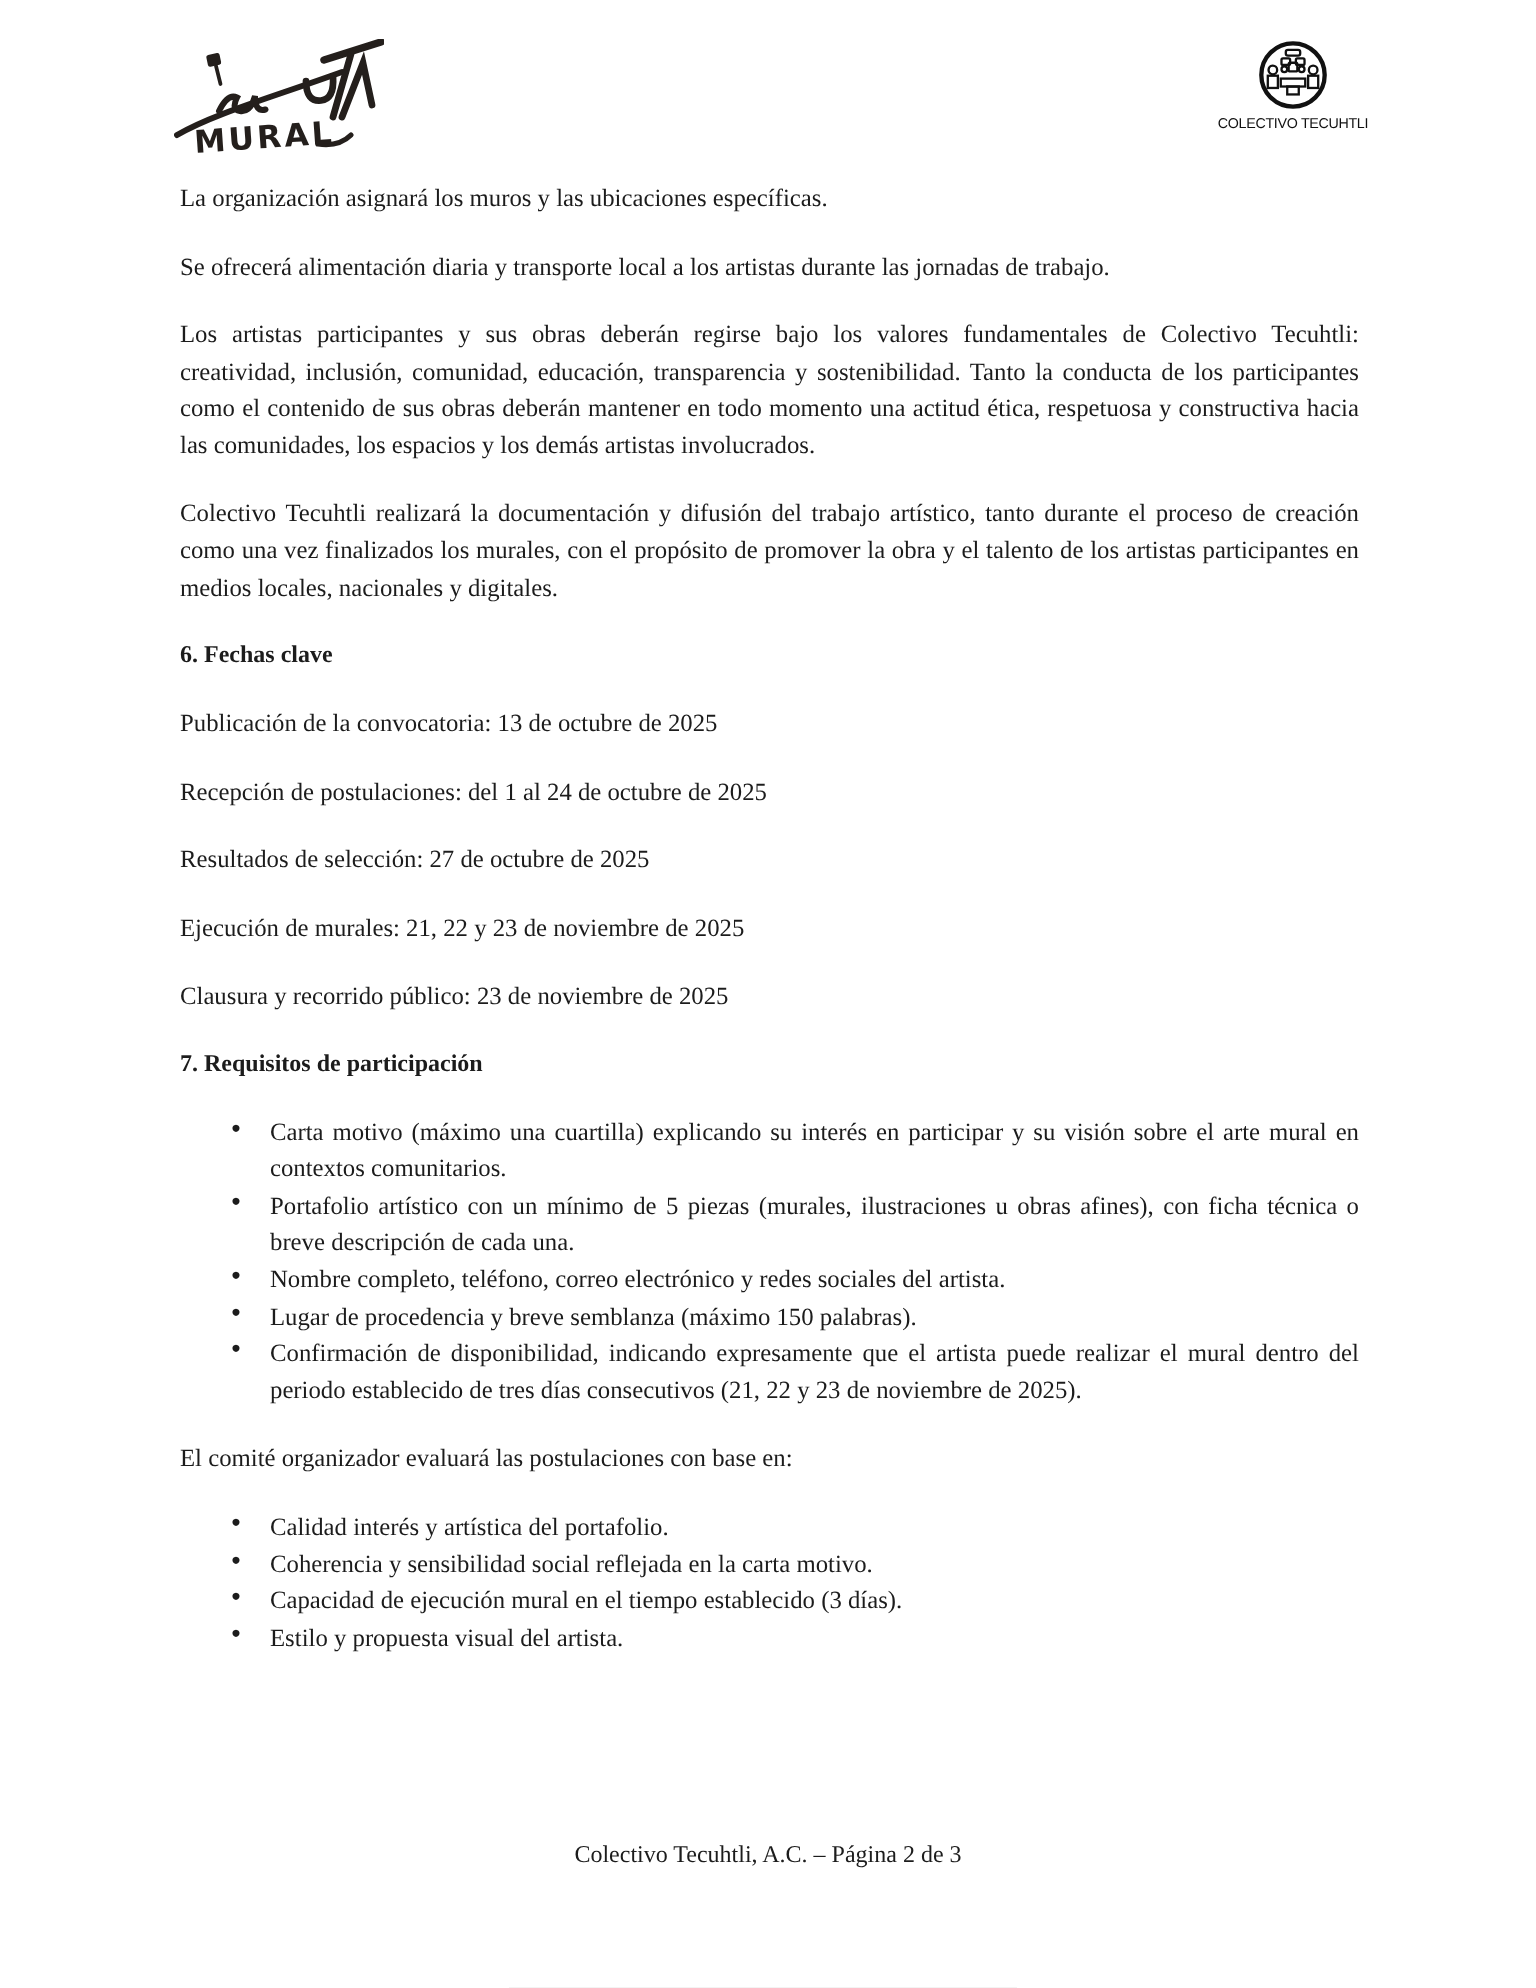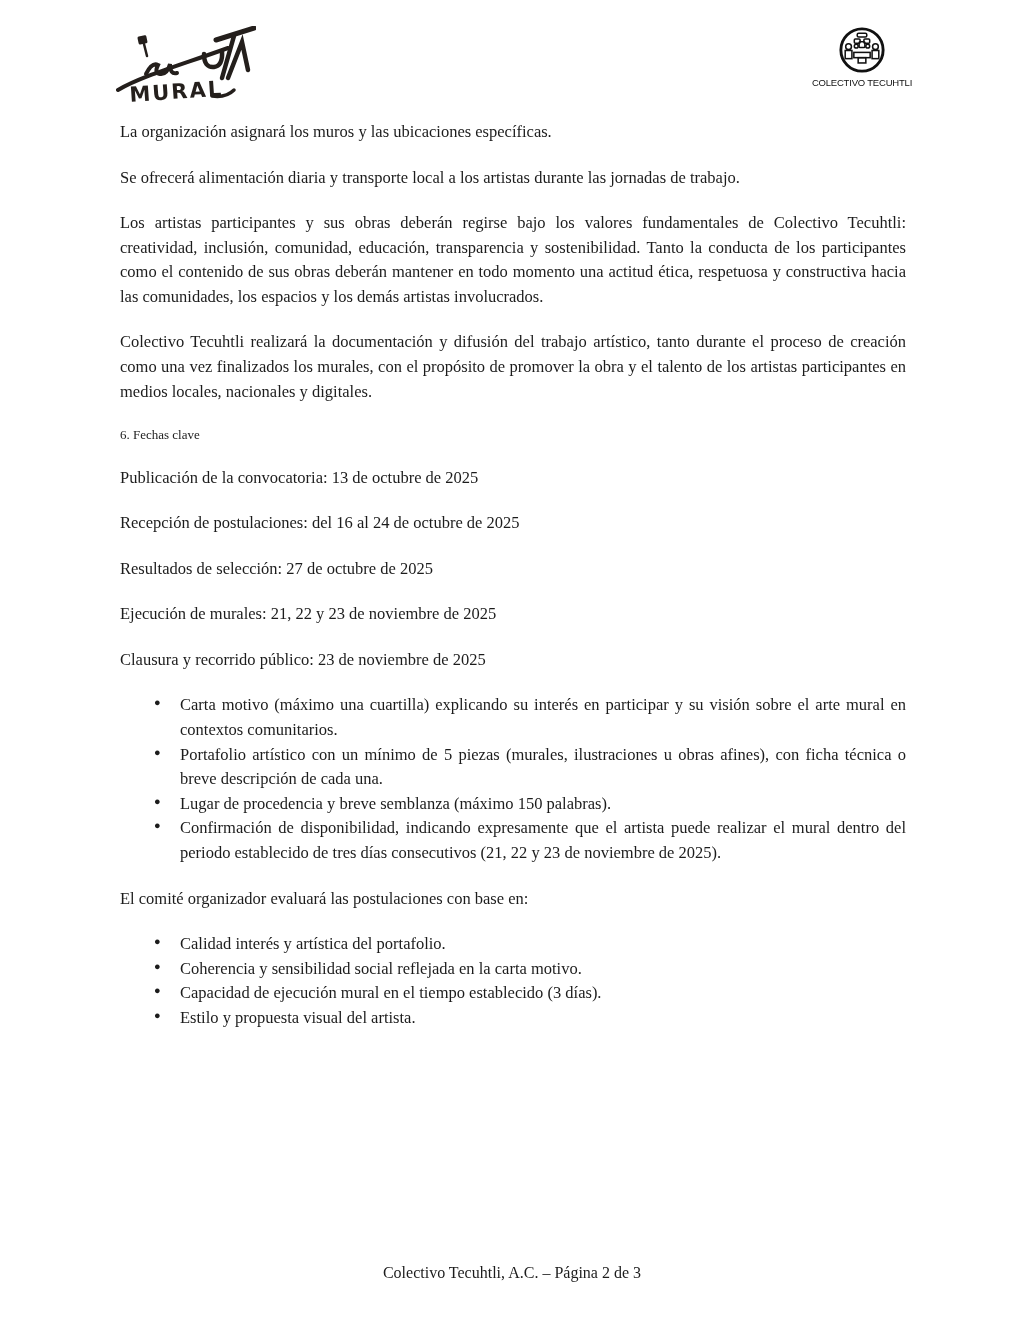--- a/index.html
+++ b/index.html
@@ -37,22 +37,22 @@
   .content {
     position:absolute;
     left:120px; top:120px;
     width:786px;
     font-size:16.5px;
     line-height:1.49;
   }
   .content p { margin:0 0 21px 0; }
   .content p.justify { text-align:justify; }
   .content h2 {
-    font-size:13px;
-    font-weight:normal;
+    font-size:16px;
+    font-weight:bold;
     margin:0 0 21px 0;
   }
   .content ul {
     list-style:none;
     margin:0 0 21px 0;
     padding-left:60px;
   }
   .content ul li {
     position:relative;
     text-align:justify;
@@ -65,21 +65,20 @@
     font-size:11px;
   }
   
   .page-footer {
     position:absolute;
     left:0; top:1228px;
     width:100%;
     text-align:center;
     font-size:16px;
     color:#1c1c1c;
-    margin-top:36px;
   }
 </style>
 </head>
 <body>
 
 <div class="page">
 
   <div class="logo-left">
     <svg width="140" height="84" viewBox="0 0 140 84">
       <g stroke="#241f1c" fill="none" stroke-linecap="round">
@@ -132,28 +131,30 @@
 
   <div class="content">
 
     <p>La organización asignará los muros y las ubicaciones específicas.</p>
     <p>Se ofrecerá alimentación diaria y transporte local a los artistas durante las jornadas de trabajo.</p>
     <p class="justify">Los artistas participantes y sus obras deberán regirse bajo los valores fundamentales de Colectivo Tecuhtli: creatividad, inclusión, comunidad, educación, transparencia y sostenibilidad. Tanto la conducta de los participantes como el contenido de sus obras deberán mantener en todo momento una actitud ética, respetuosa y constructiva hacia las comunidades, los espacios y los demás artistas involucrados.</p>
     <p class="justify">Colectivo Tecuhtli realizará la documentación y difusión del trabajo artístico, tanto durante el proceso de creación como una vez finalizados los murales, con el propósito de promover la obra y el talento de los artistas participantes en medios locales, nacionales y digitales.</p>
 
     <h2>6. Fechas clave</h2>
     <p>Publicación de la convocatoria: 13 de octubre de 2025</p>
-    <p>Recepción de postulaciones: del 16 al 24 de octubre de 2025</p>
+    <p>Recepción de postulaciones: del 1 al 24 de octubre de 2025</p>
     <p>Resultados de selección: 27 de octubre de 2025</p>
     <p>Ejecución de murales: 21, 22 y 23 de noviembre de 2025</p>
     <p>Clausura y recorrido público: 23 de noviembre de 2025</p>
 
+    <h2>7. Requisitos de participación</h2>
     <ul>
       <li>Carta motivo (máximo una cuartilla) explicando su interés en participar y su visión sobre el arte mural en contextos comunitarios.</li>
       <li>Portafolio artístico con un mínimo de 5 piezas (murales, ilustraciones u obras afines), con ficha técnica o breve descripción de cada una.</li>
+      <li>Nombre completo, teléfono, correo electrónico y redes sociales del artista.</li>
       <li>Lugar de procedencia y breve semblanza (máximo 150 palabras).</li>
       <li>Confirmación de disponibilidad, indicando expresamente que el artista puede realizar el mural dentro del periodo establecido de tres días consecutivos (21, 22 y 23 de noviembre de 2025).</li>
     </ul>
 
     <p>El comité organizador evaluará las postulaciones con base en:</p>
     <ul>
       <li>Calidad interés y artística del portafolio.</li>
       <li>Coherencia y sensibilidad social reflejada en la carta motivo.</li>
       <li>Capacidad de ejecución mural en el tiempo establecido (3 días).</li>
       <li>Estilo y propuesta visual del artista.</li>

